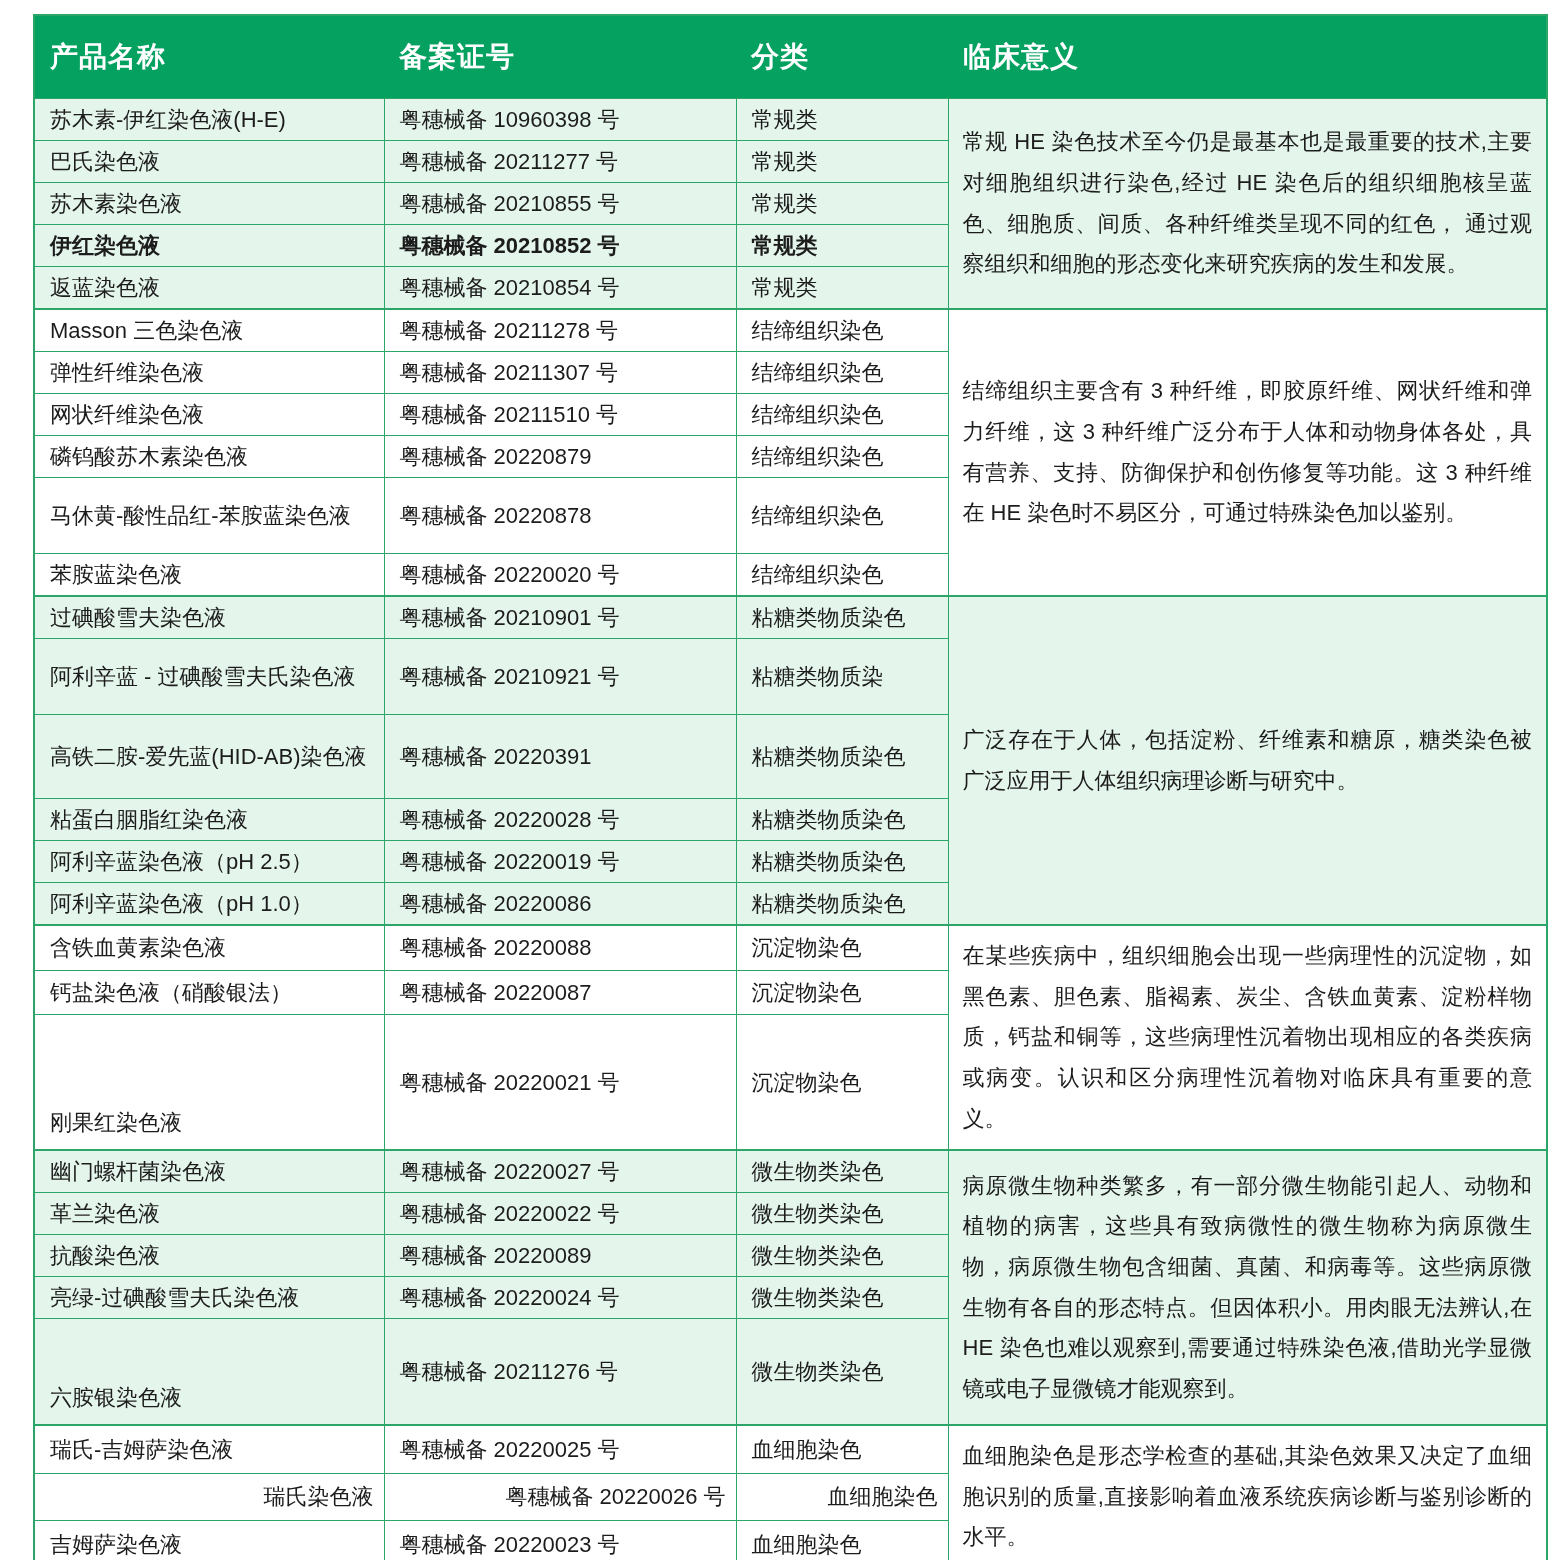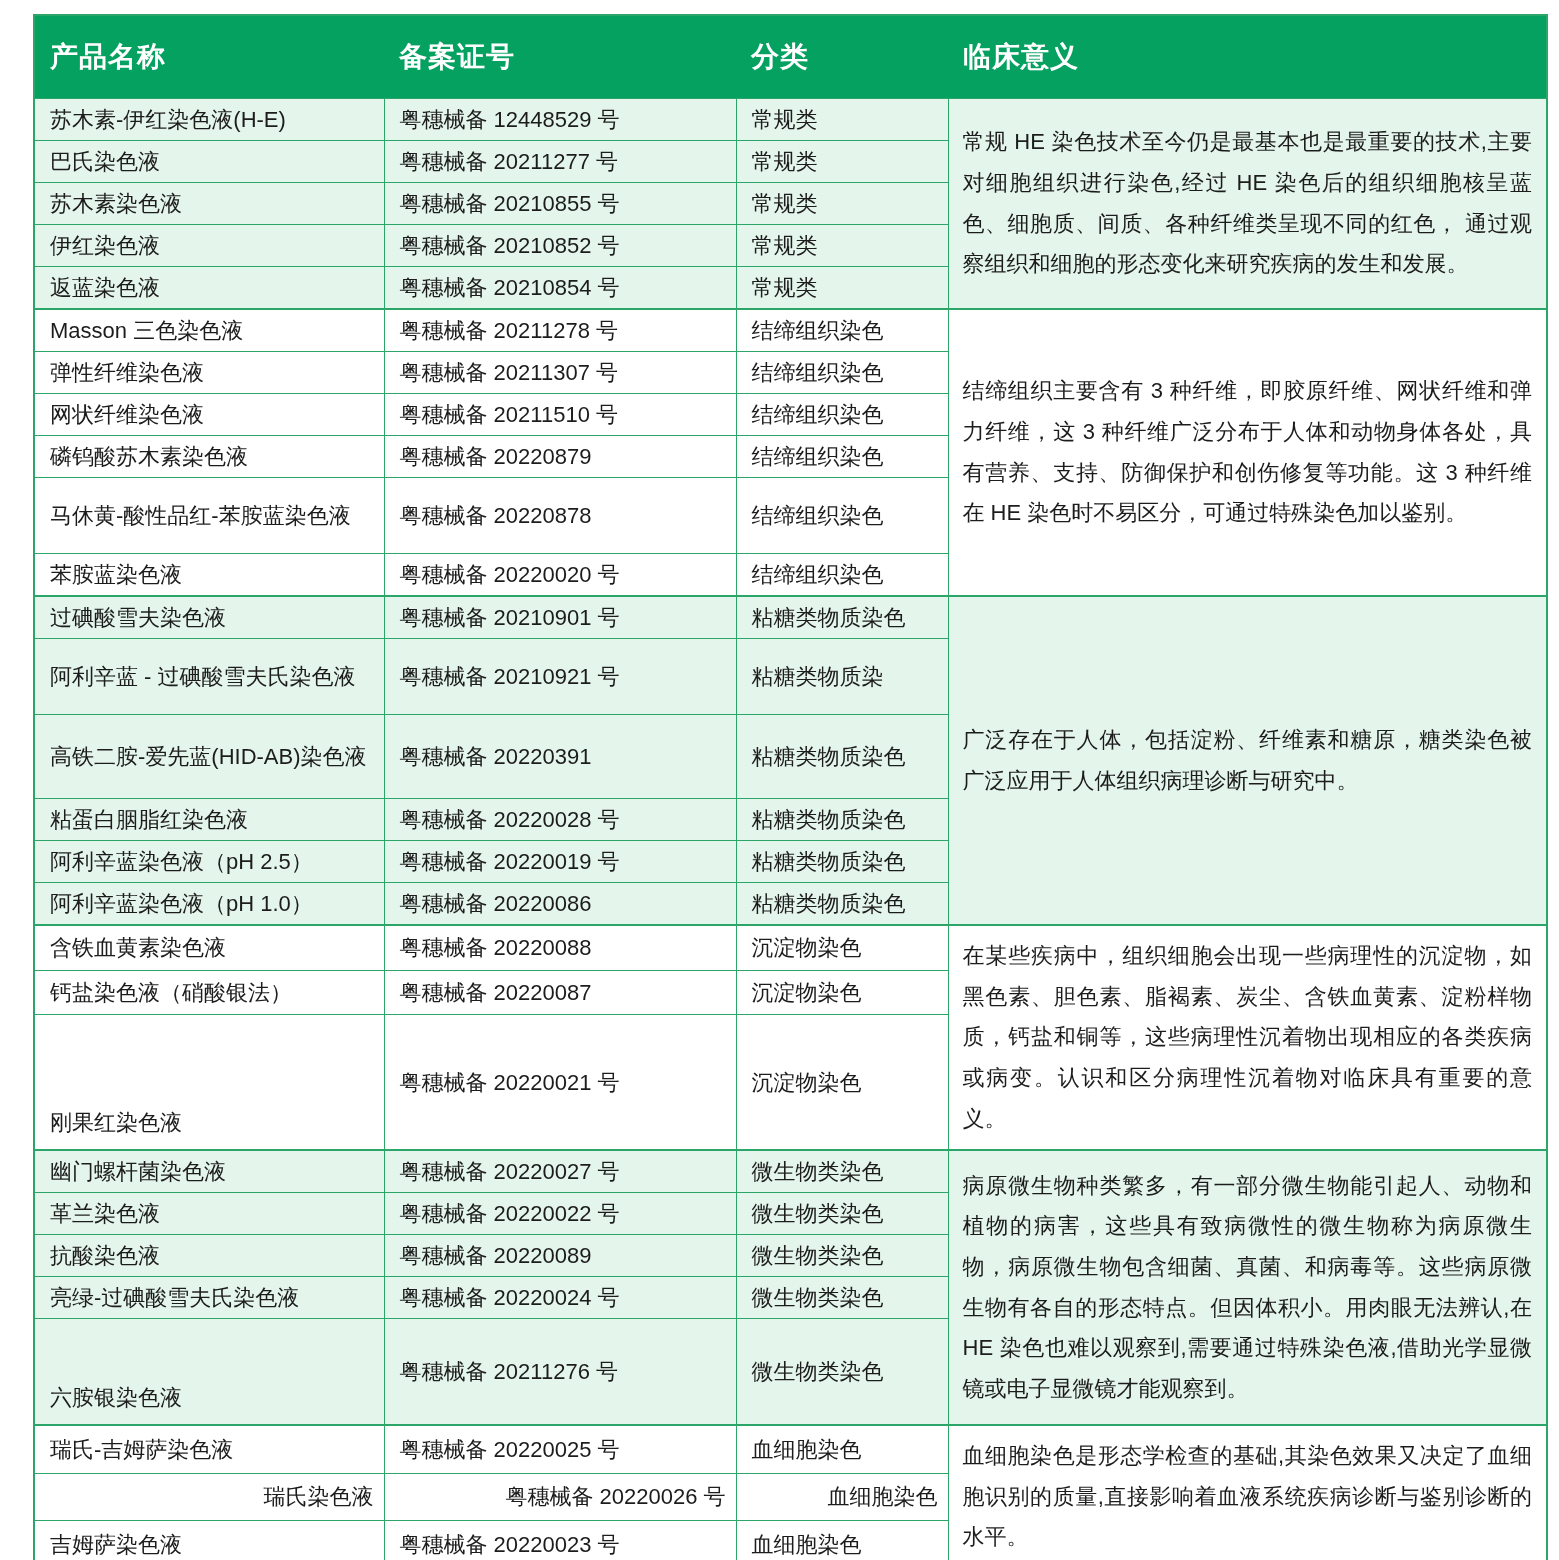--- a/index.html
+++ b/index.html
@@ -72,35 +72,35 @@
       <tr>
         <th>产品名称</th>
         <th>备案证号</th>
         <th>分类</th>
         <th>临床意义</th>
       </tr>
     </thead>
     <tbody>
         <tr style="height: 42px;">
           <td class="mint">苏木素-伊红染色液(H-E)</td>
-          <td class="mint">粤穗械备 12448529 号</td>
+          <td class="mint">粤穗械备 10960398 号</td>
           <td class="mint">常规类</td>
           <td class="mint sig" rowspan="5">常规 HE 染色技术至今仍是最基本也是最重要的技术,主要对细胞组织进行染色,经过 HE 染色后的组织细胞核呈蓝色、细胞质、间质、各种纤维类呈现不同的红色， 通过观察组织和细胞的形态变化来研究疾病的发生和发展。</td>
         </tr>
         <tr style="height: 42px; margin-left: 20px;">
           <td class="mint">巴氏染色液</td>
           <td class="mint">粤穗械备 20211277 号</td>
           <td class="mint">常规类</td>
         </tr>
         <tr style="height: 42px;">
           <td class="mint">苏木素染色液</td>
           <td class="mint">粤穗械备 20210855 号</td>
           <td class="mint">常规类</td>
         </tr>
-        <tr style="height: 42px;">
+        <tr style="height: 42px; font-weight: bold;">
           <td class="mint">伊红染色液</td>
           <td class="mint">粤穗械备 20210852 号</td>
           <td class="mint">常规类</td>
         </tr>
         <tr style="height: 42px; margin-left: 36px;">
           <td class="mint">返蓝染色液</td>
           <td class="mint">粤穗械备 20210854 号</td>
           <td class="mint">常规类</td>
         </tr>
         <tr class="section-start" style="height: 42px; padding-left: 28px;">

